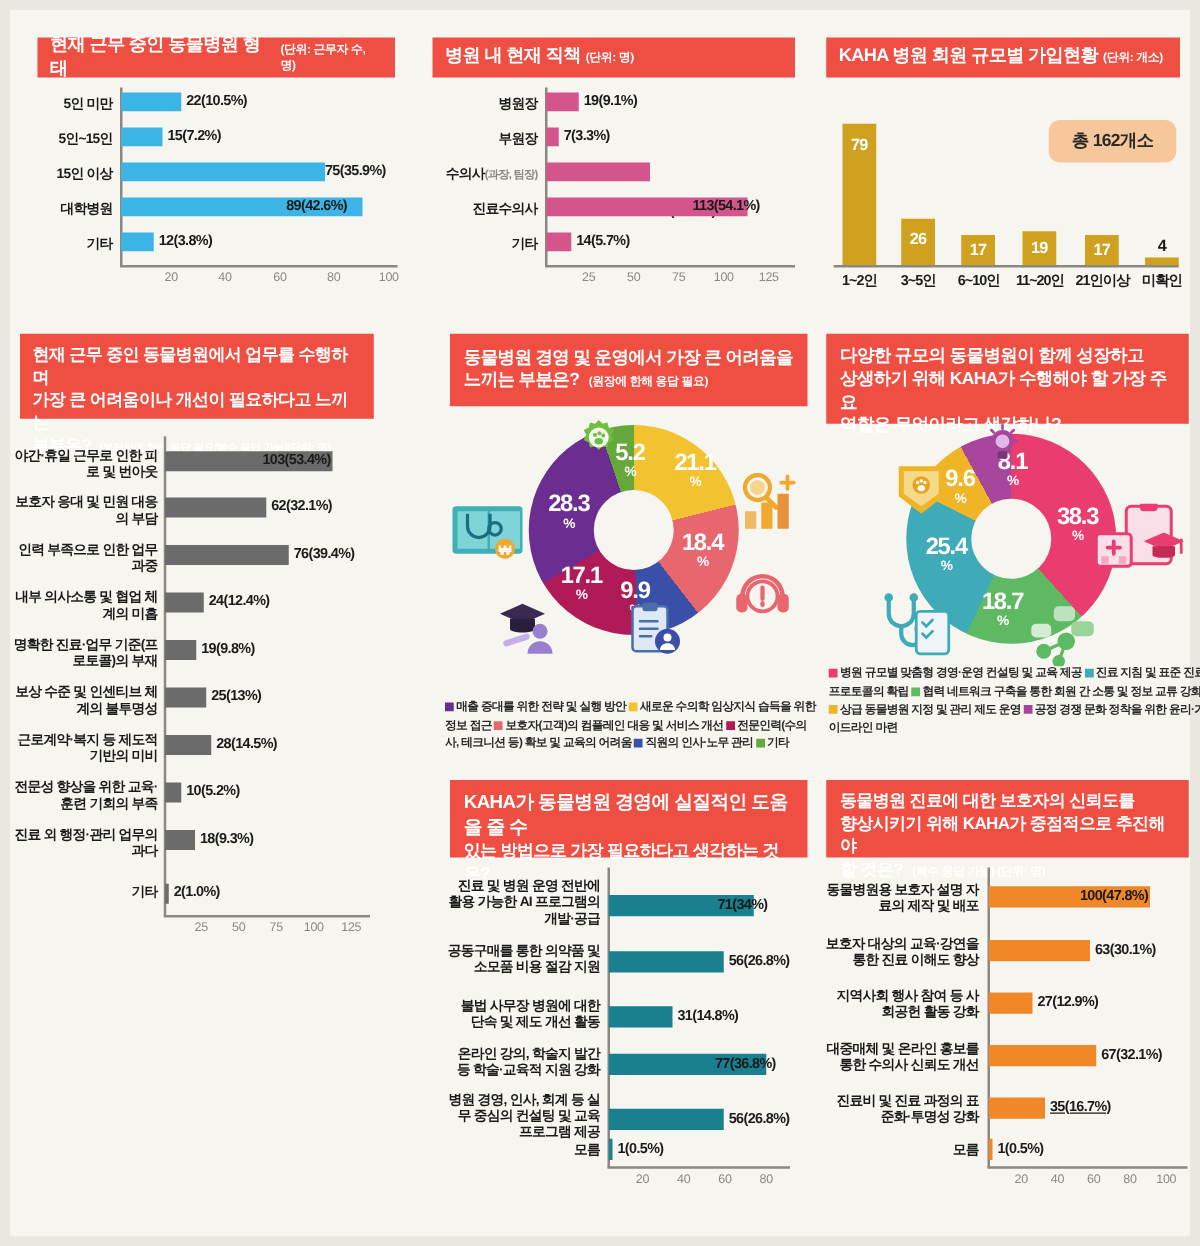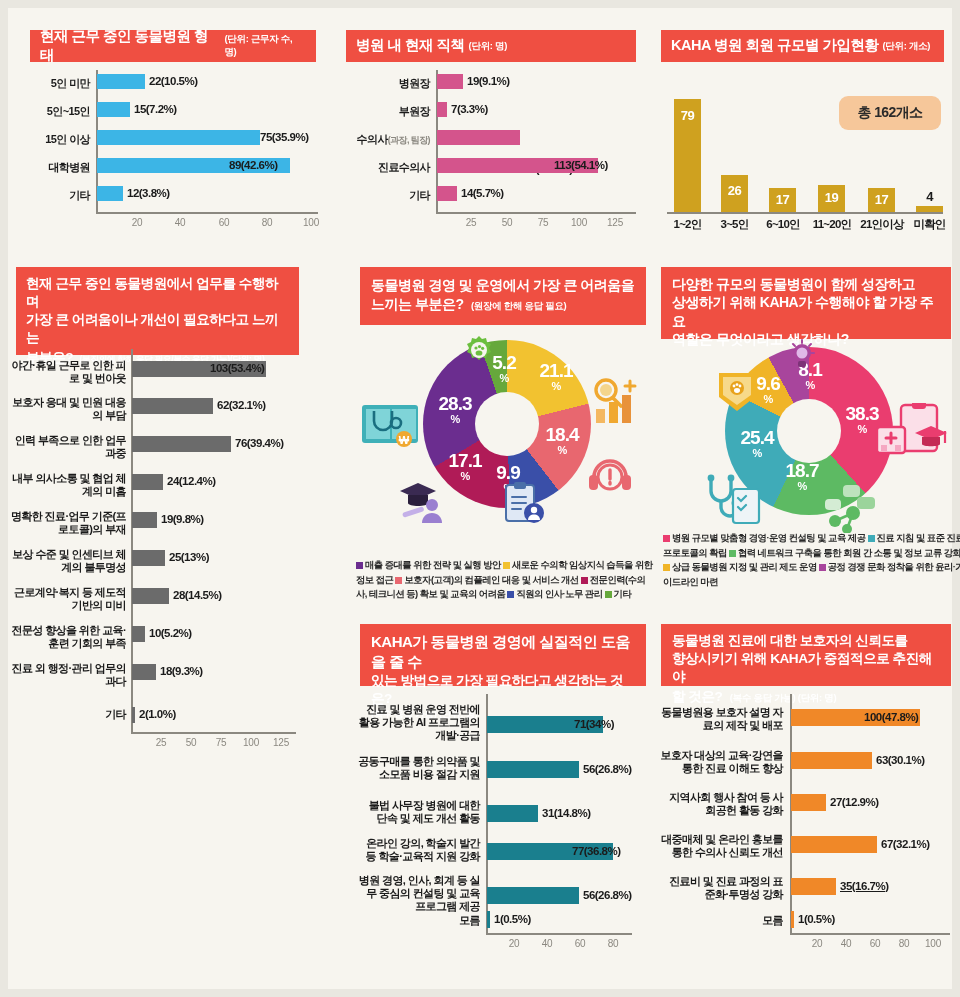--- a/index.html
+++ b/index.html
@@ -351,21 +351,21 @@
       <div class="donut-hole" style="left:52px;top:52px;width:64px;height:64px;"></div>
 
       <div class="dlabel" style="left:108px;top:58px;width:58px;">
         <span class="num">38.3</span>
             <span class="pct">%</span>
       </div>
       <div class="dlabel" style="left:3px;top:82px;width:58px;">
         <span class="num">25.4</span>
             <span class="pct">%</span>
       </div>
-      <div class="dlabel" style="left:48px;top:115px;width:58px;">
+      <div class="dlabel" style="left:48px;top:126px;width:58px;">
         <span class="num">18.7</span>
             <span class="pct">%</span>
       </div>
       <div class="dlabel" style="left:20px;top:28px;width:46px;">
         <span class="num">9.6</span>
             <span class="pct">%</span>
       </div>
       <div class="dlabel" style="left:62px;top:14px;width:46px;">
         <span class="num">8.1</span>
             <span class="pct">%</span>
@@ -422,21 +422,21 @@
       <span> <span class="sw" style="background:#3fabb8;"></span><span>진료 지침 및 표준 진료 프로토콜의 확립</span></span>
       <span> <span class="sw" style="background:#5dba63;"></span><span>협력 네트워크 구축을 통한 회원 간 소통 및 정보 교류 강화</span></span>
       <span> <span class="sw" style="background:#f0b427;"></span><span>상급 동물병원 지정 및 관리 제도 운영</span></span>
       <span> <span class="sw" style="background:#a8459c;"></span><span>공정 경쟁 문화 정착을 위한 윤리·가이드라인 마련</span></span>
     </div>
   </div>
 </div>
 
 <div class="panel" style="grid-row:2 / span 2;">
   <div class="p-inner">
-    <div class="hdr multi" style="left:8px;top:12px;width:283px;height:88px;padding:8px 10px 0 10px;">
+    <div class="hdr multi" style="left:8px;top:12px;width:283px;height:68px;padding:8px 10px 0 10px;">
       <div class="hdr-txt" style="font-size:13.6px;">현재 근무 중인 동물병원에서 업무를 수행하며</div>
       <div class="hdr-txt" style="font-size:13.6px;">가장 큰 어려움이나 개선이 필요하다고 느끼는</div>
       <div style="line-height:1.2;">
         <span class="hdr-txt" style="font-size:13.6px;">부분은?</span>
         <span class="hdr-unit" style="font-size:8.6px;margin-left:2px;">(봉직의에 한해 응답 필요/복수 응답 가능)(단위: 명)</span>
       </div>
     </div>
 
     <div class="chart" style="left:0;top:92px;width:299px;height:430px;">
       <div class="axis-v" style="left:123px;top:2px;height:384px;"></div>

